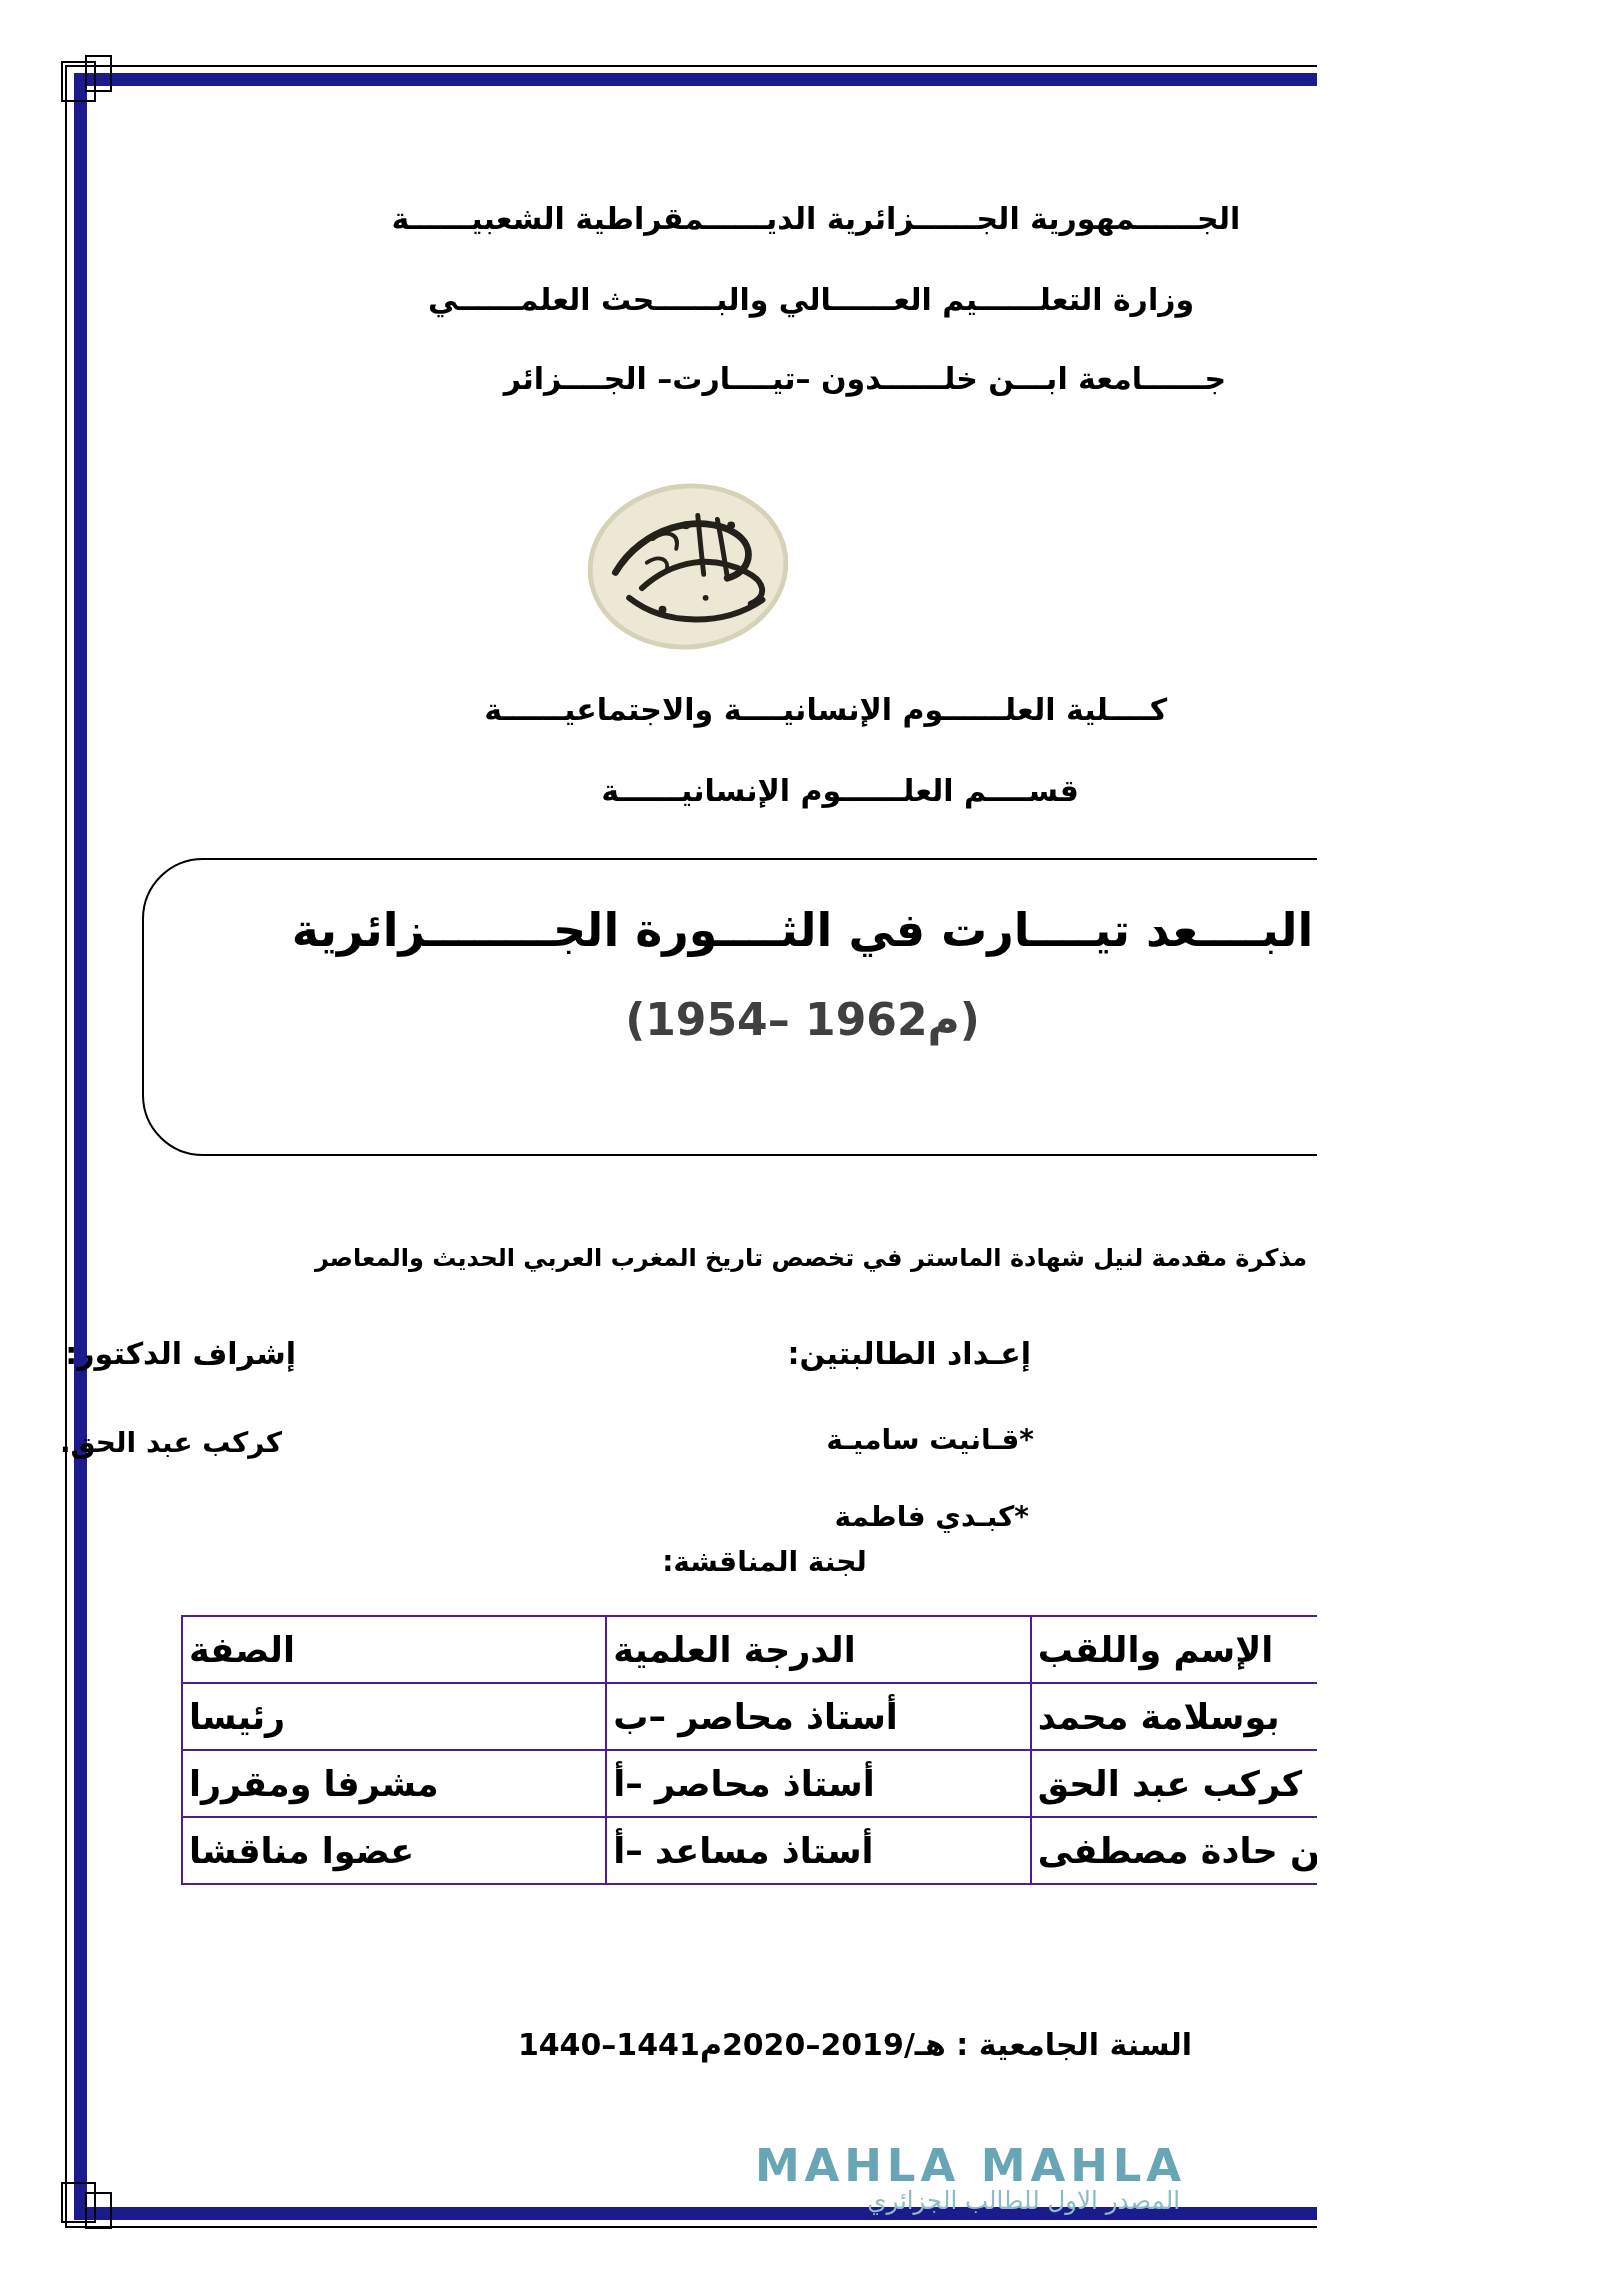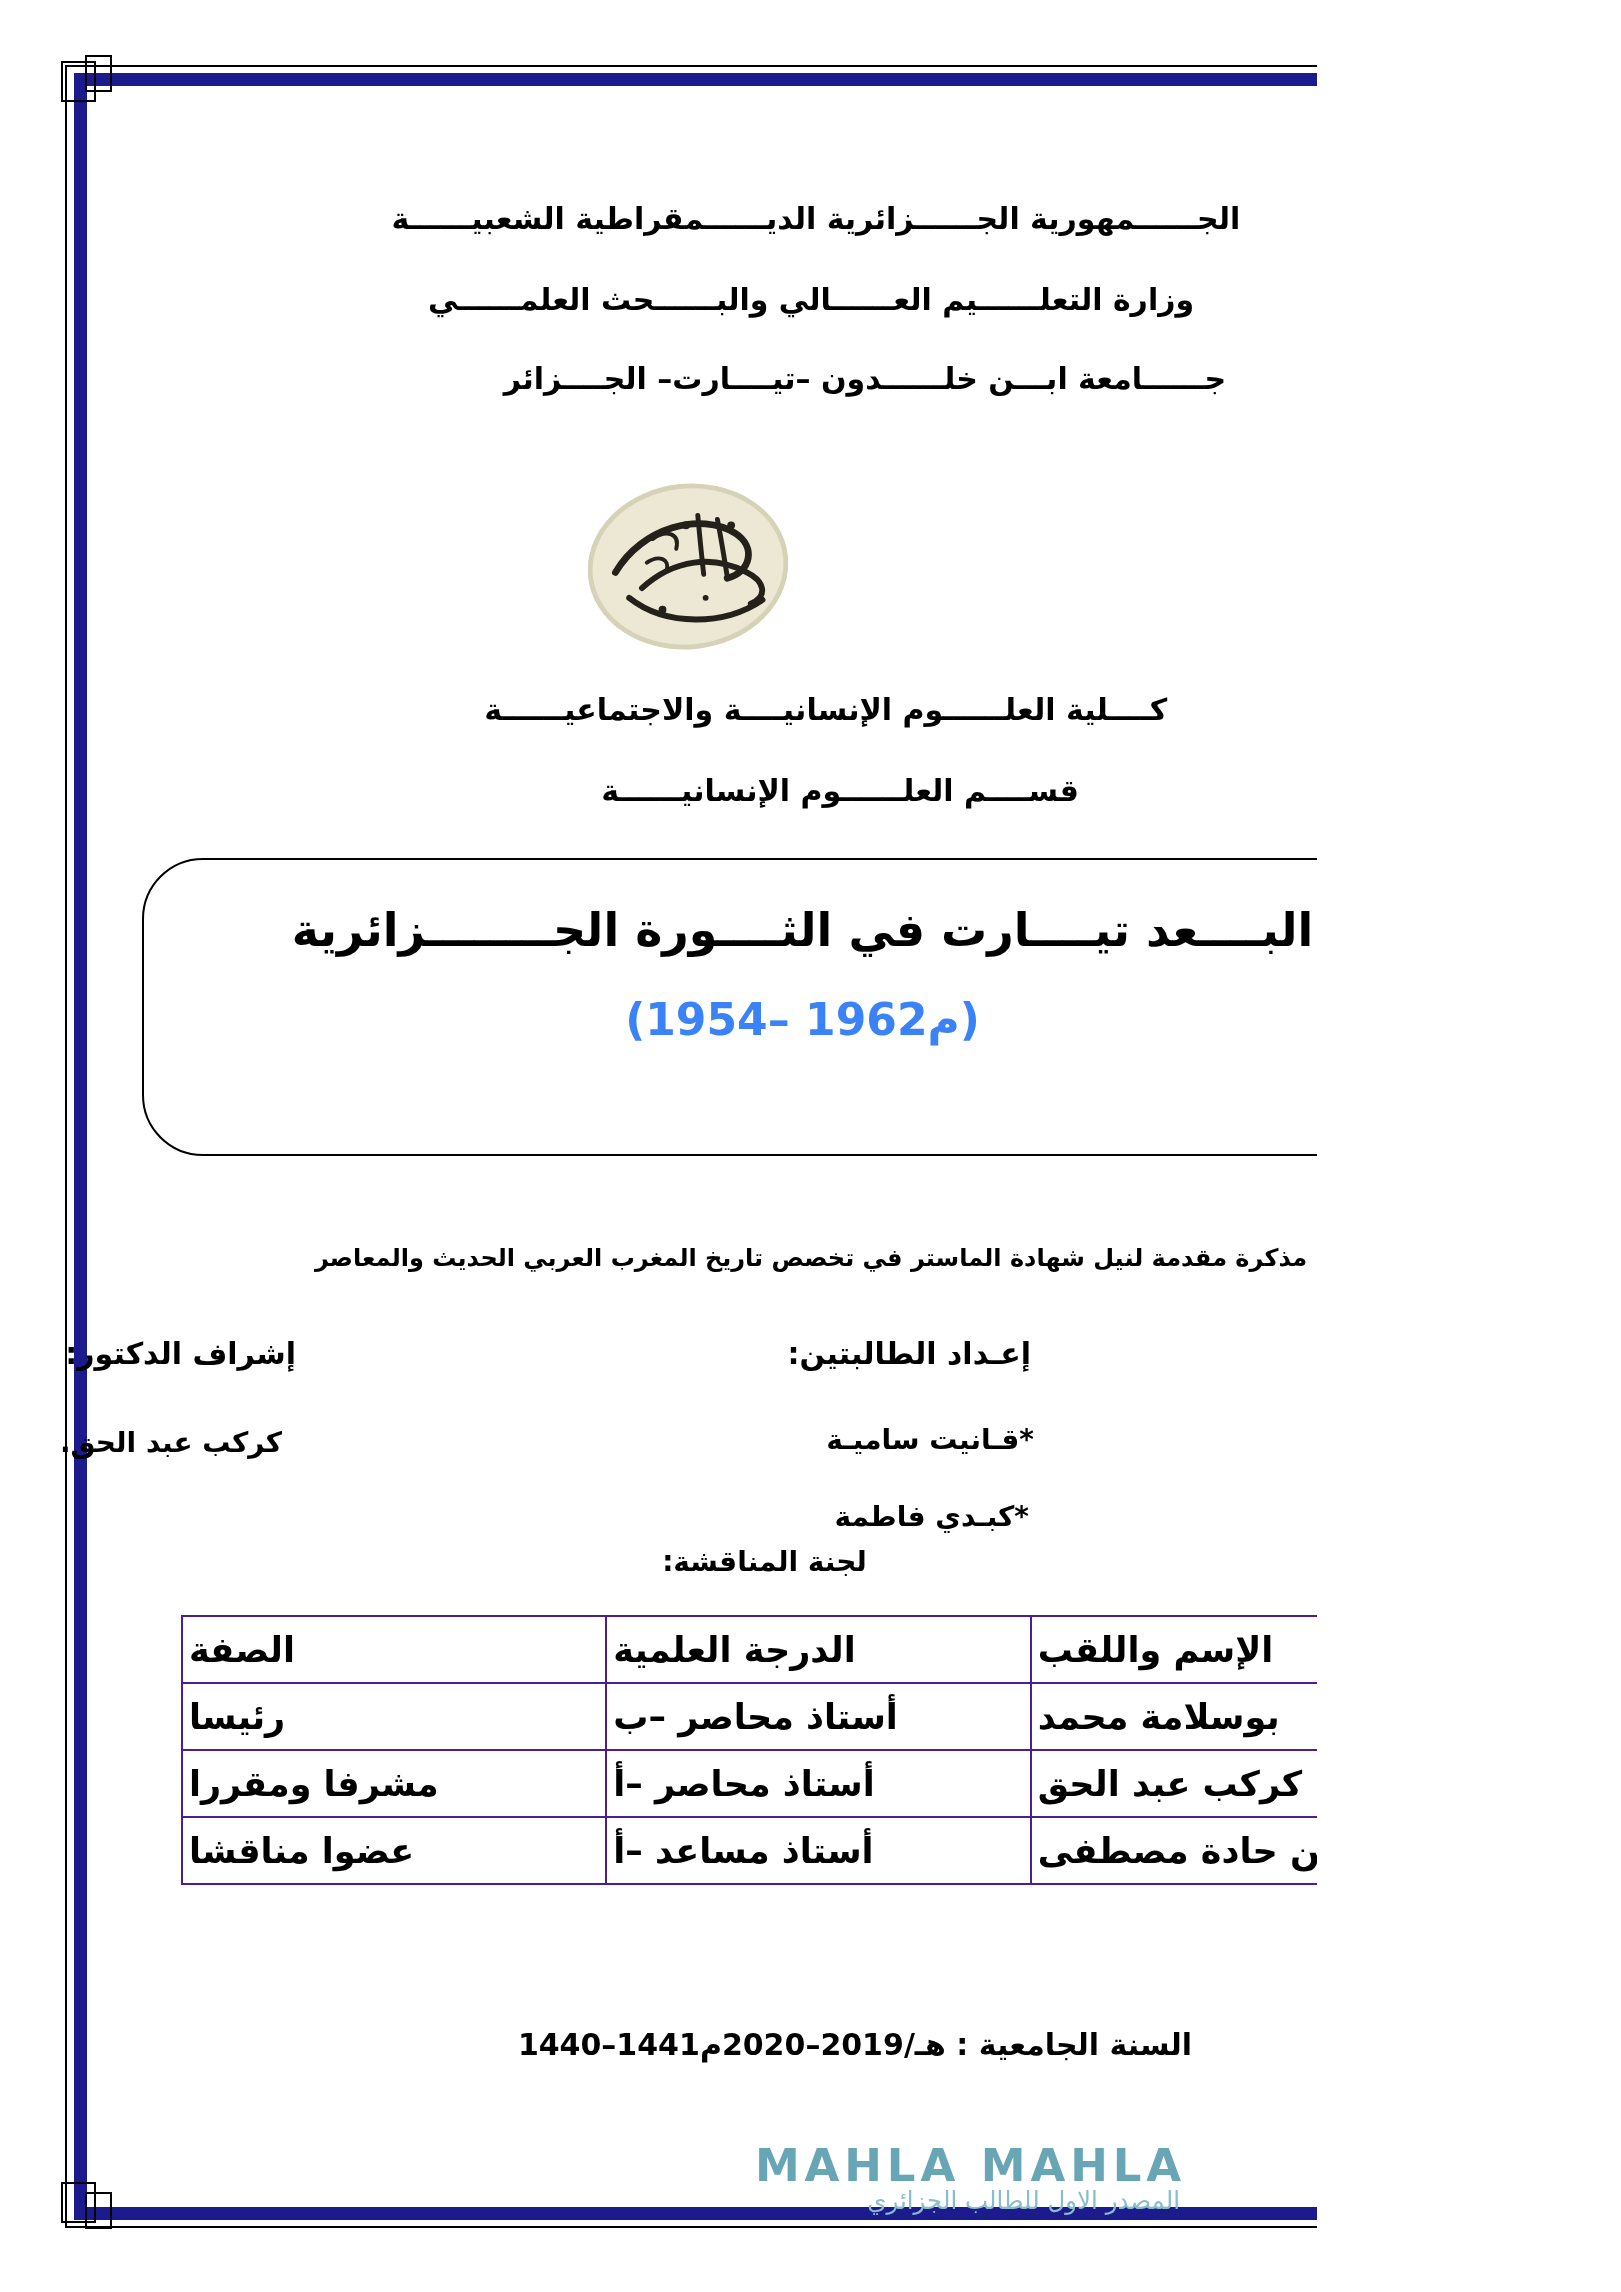--- a/index.html
+++ b/index.html
@@ -31,21 +31,21 @@
   .faculty{top:692px;font-size:30px;transform:translateX(14.7px);}
   .department{top:773px;font-size:30px;transform:translateX(29px);}
   
   .seal{position:absolute;left:588px;top:482px;width:200px;height:169px;z-index:3;}
   
   .title-box{
     position:absolute;left:142px;top:858px;width:1317px;height:294px;
     border:2.9px solid #000;border-radius:61px;z-index:3;text-align:center;
   }
   .title-main{margin-top:43px;font-size:46px;font-weight:bold;color:#000;}
-  .title-years{margin-top:37px;font-size:44px;font-weight:bold;color:#3b82f6;direction:ltr;}
+  .title-years{margin-top:37px;font-size:44px;font-weight:bold;color:#404040;direction:ltr;}
   
   .subtitle{top:1244px;font-size:24px;}
   
   .prep{position:absolute;z-index:3;font-weight:bold;color:#000;white-space:nowrap;}
   .students-heading{top:1336px;right:286px;font-size:30px;}
   .student-1{top:1423px;right:283px;font-size:28px;}
   .student-2{top:1500px;right:288px;font-size:28px;}
   .supervisor-heading{top:1336px;right:1021px;font-size:30px;}
   .supervisor-name{top:1426px;right:1035px;font-size:28px;}
   

